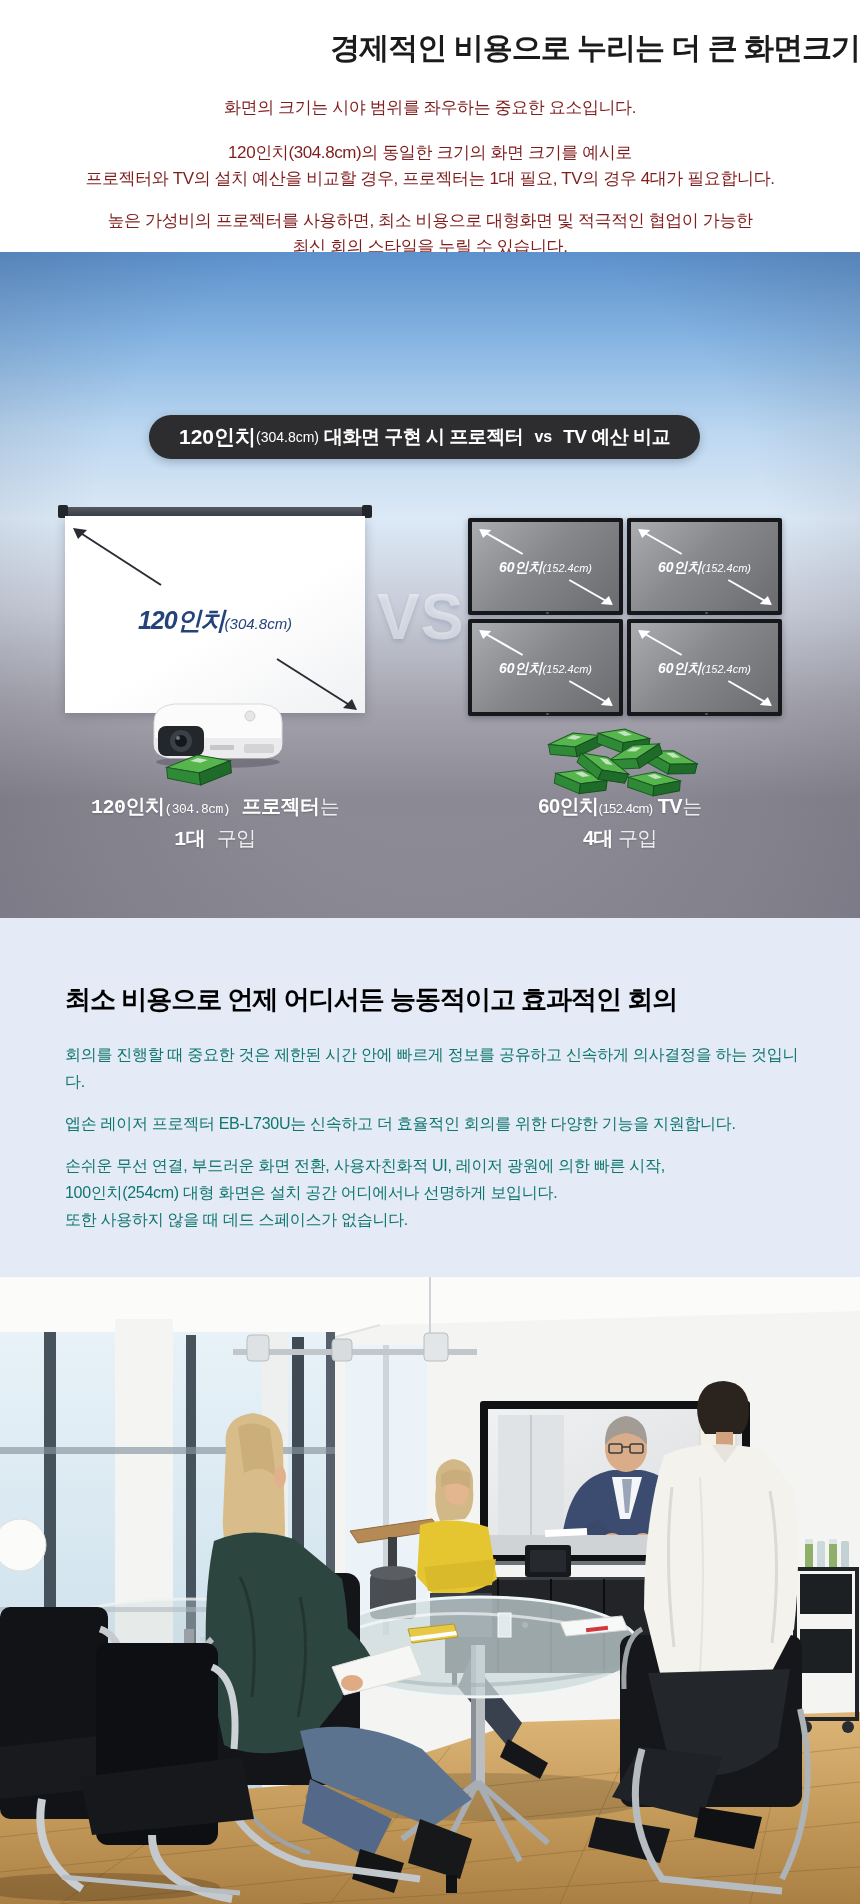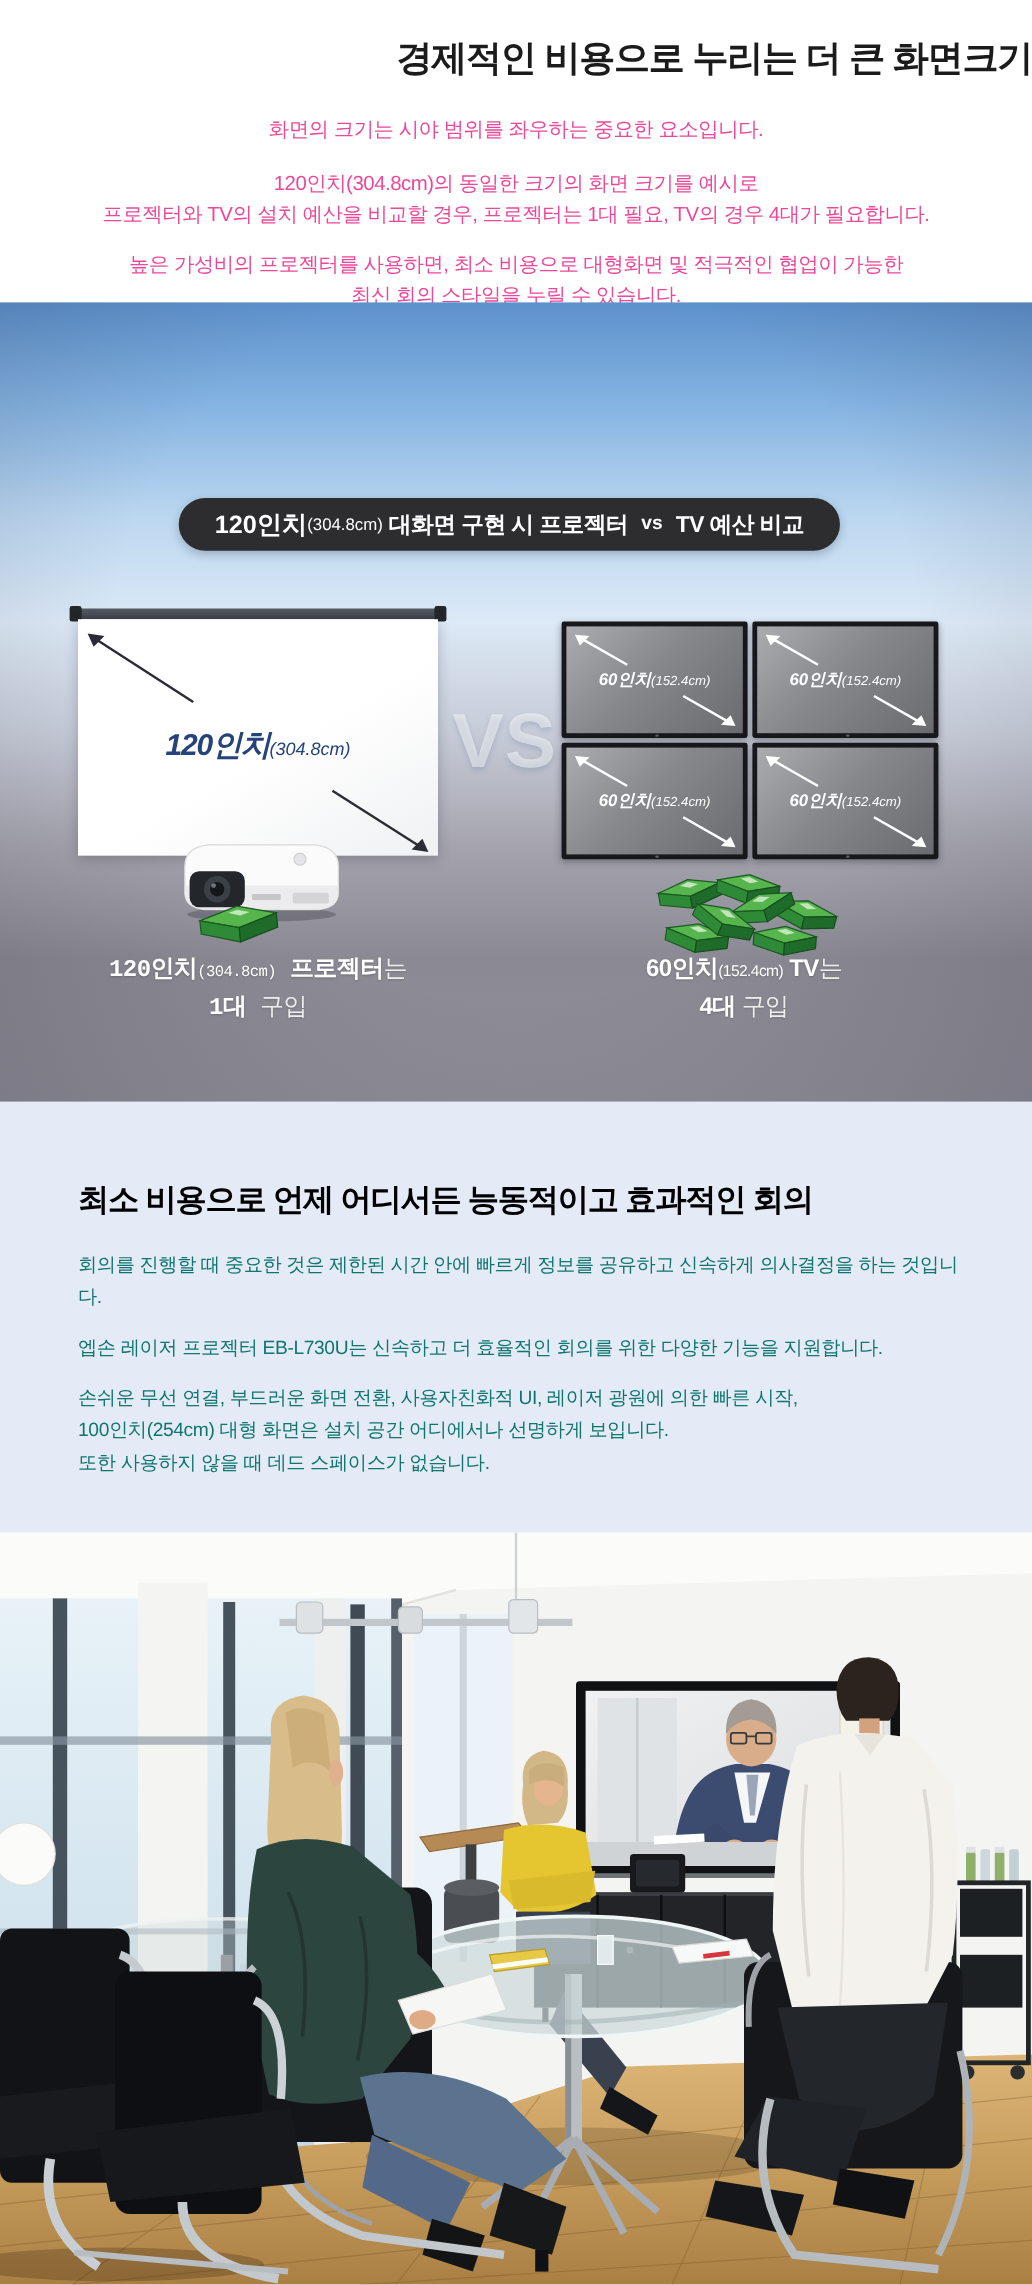--- a/index.html
+++ b/index.html
@@ -2,21 +2,21 @@
 <html><head>
 <meta charset="utf-8">
 <style>
   * { margin:0; padding:0; box-sizing:border-box; }
   body { width:860px; font-family:"Liberation Sans","DejaVu Sans",sans-serif; background:#ffffff; }
   .page { width:860px; height:1904px; position:relative; overflow:hidden; background:#fff; }
 
   
   .intro { height:252px; background:#ffffff; text-align:center; }
   .intro-title { padding-top:28px; font-size:30px; font-weight:700; color:#1b1b1b; letter-spacing:-1px;text-align:right; }
-  .intro p { font-size:17px; color:#ec4899; line-height:26px; letter-spacing:-0.4px; }
+  .intro p { font-size:17px; color:#7f1d1d; line-height:26px; letter-spacing:-0.4px; }
   .intro .p1 { margin-top:26px; }
   .intro .p2 { margin-top:19px; }
   .intro .p3 { margin-top:16px; }
 
   
   .hero { height:666px; position:relative;
     background:linear-gradient(180deg,#5d91cc 0%,#85b4e2 13%,#bcd7f0 27%,#dce9f6 40%,
       #c6cbd7 54%,#a5a4ae 68%,#8b8993 82%,#908e98 100%); }
   .hero-vignette { position:absolute; inset:0;
     background:radial-gradient(ellipse at 50% 42%, rgba(0,0,0,0) 55%, rgba(35,35,55,0.18) 100%); }

